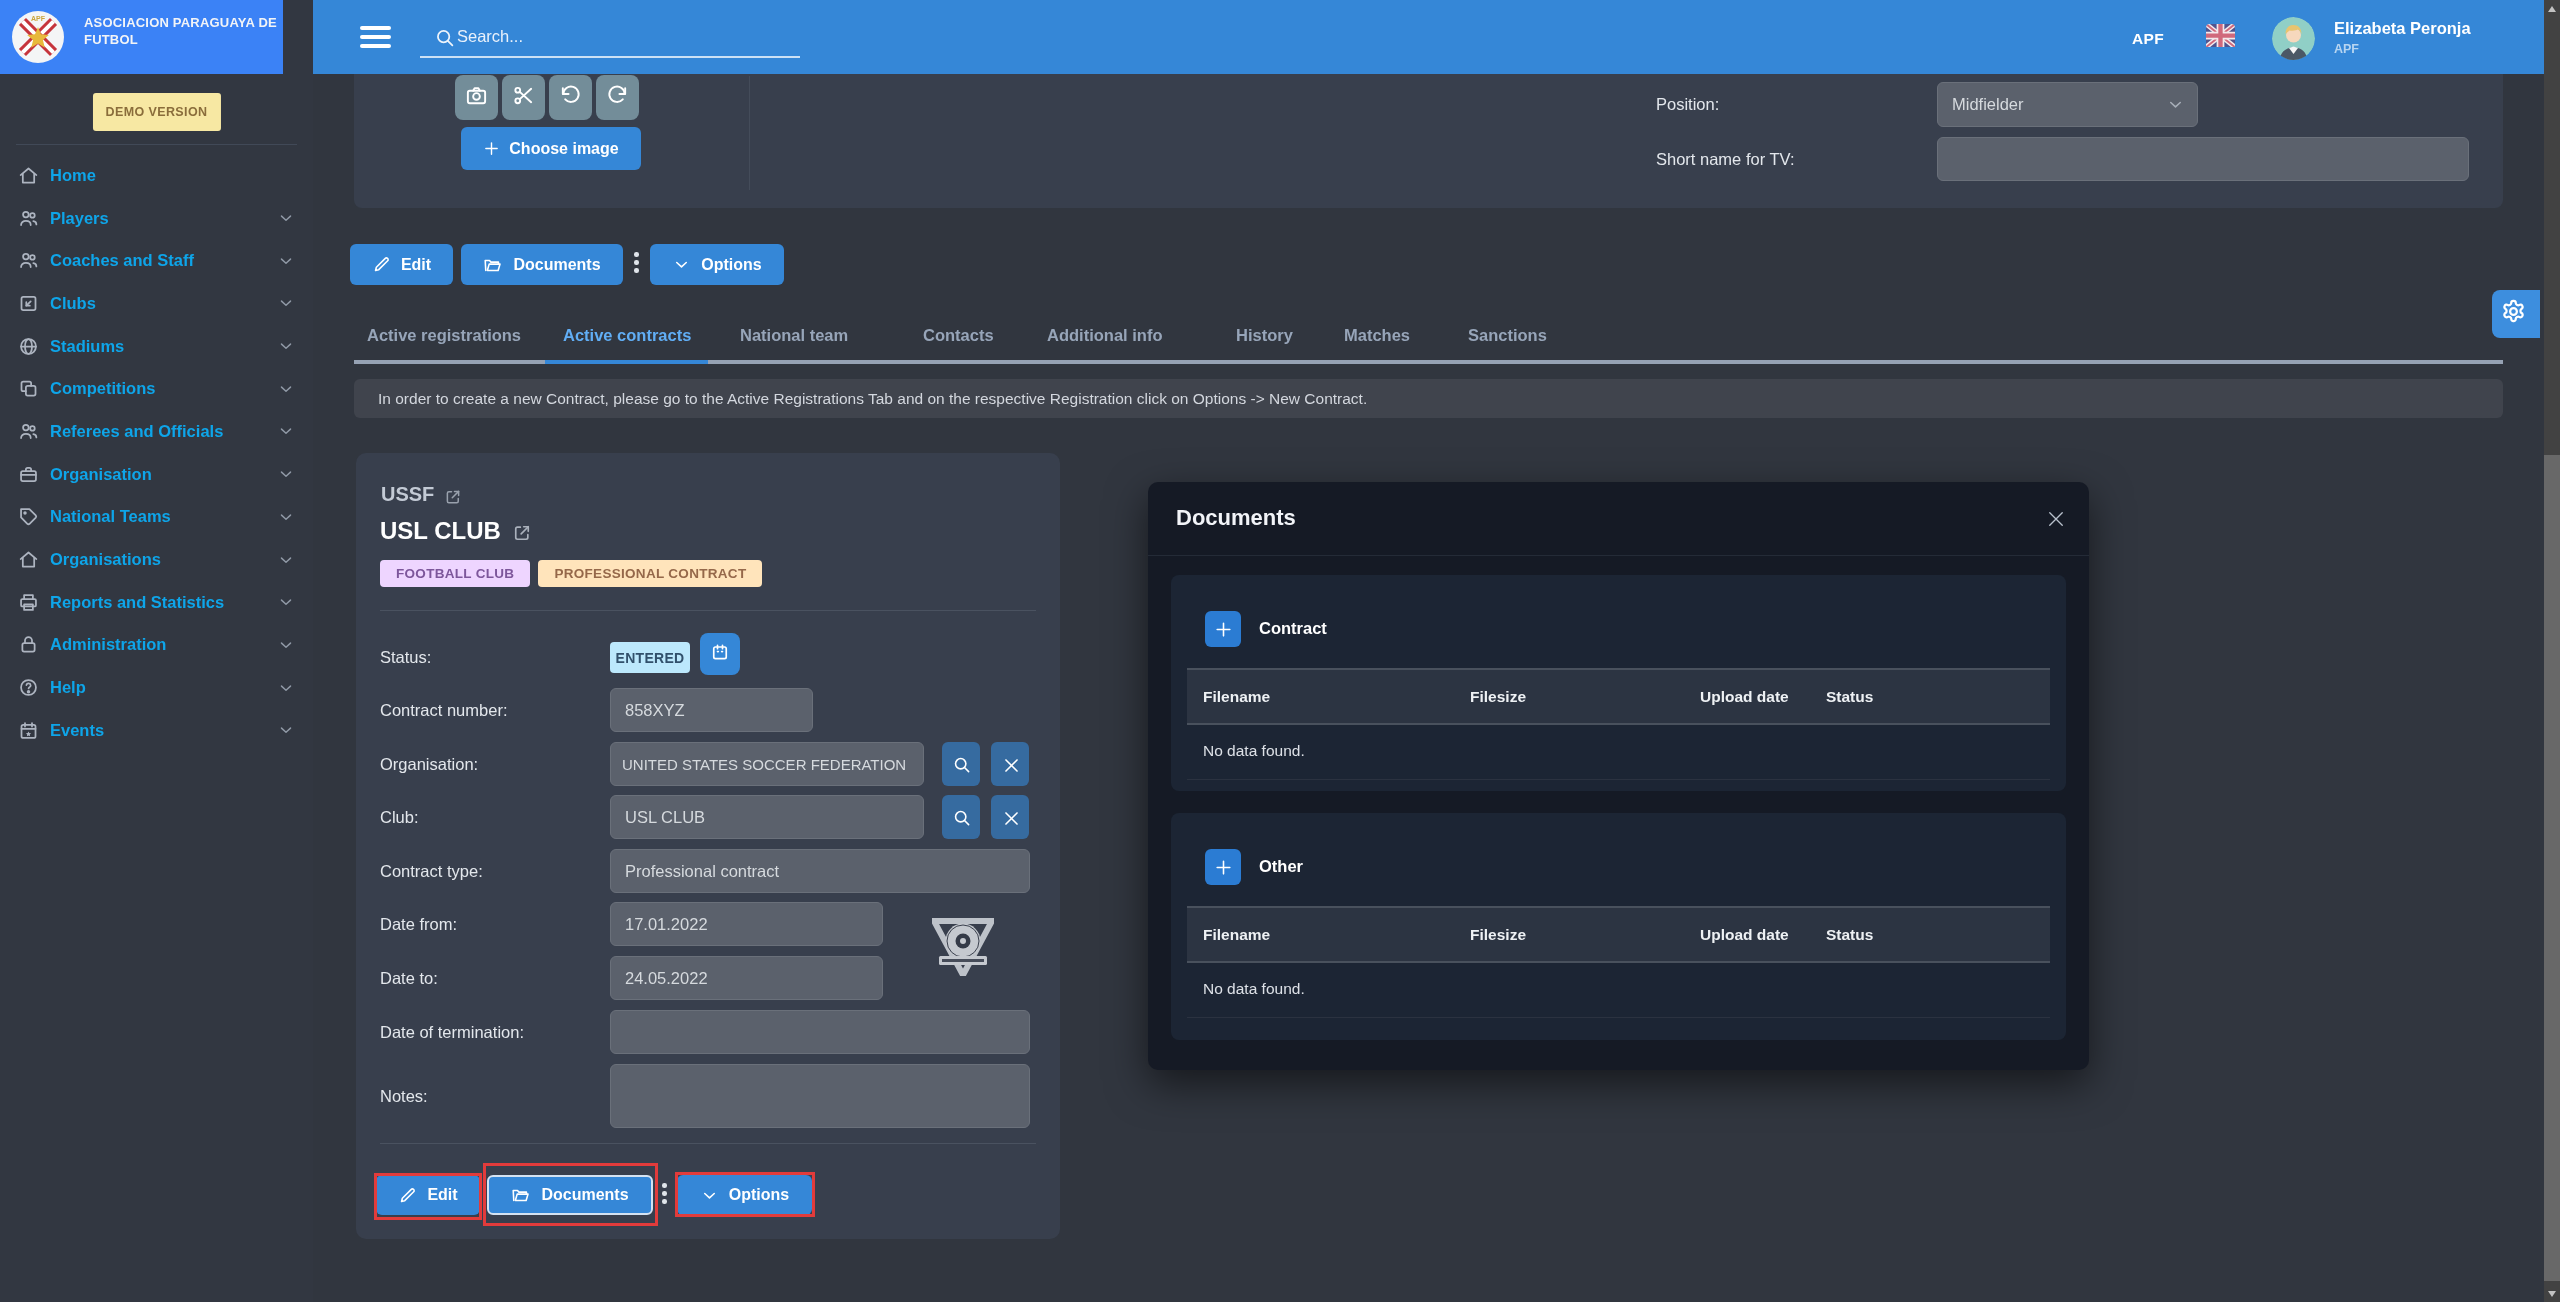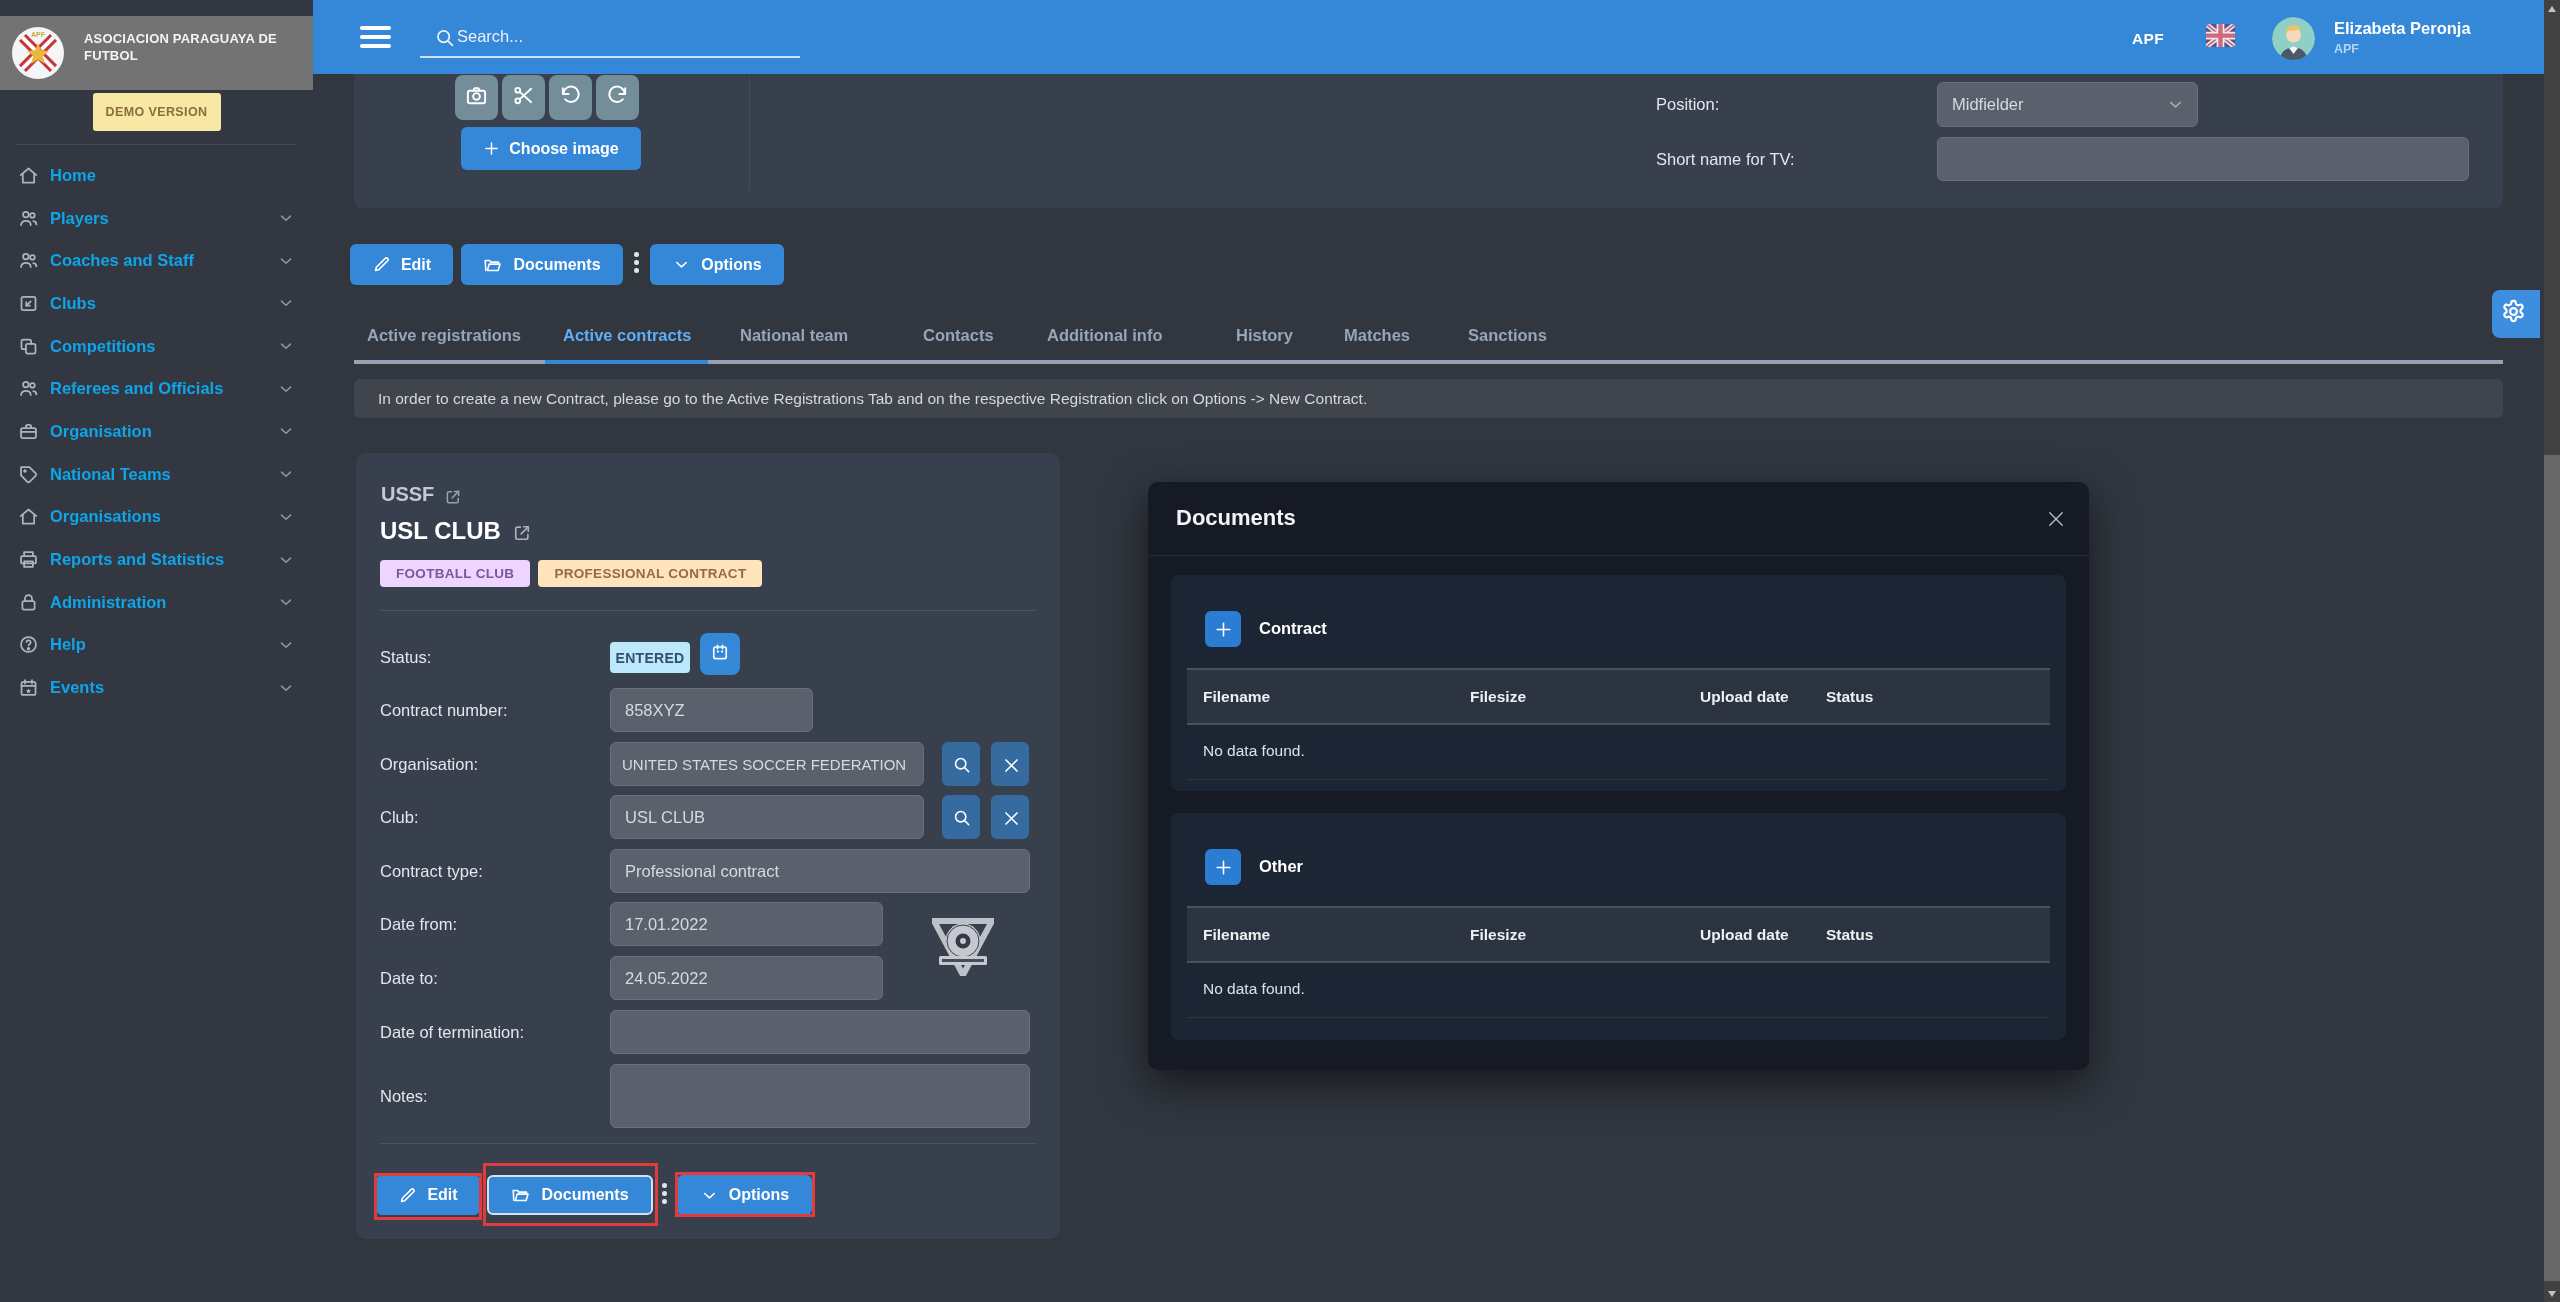--- a/index.html
+++ b/index.html
@@ -1,20 +1,20 @@
 <!DOCTYPE html>
 <html><head>
 <meta charset="utf-8">
 <style>
 *{margin:0;padding:0;box-sizing:border-box}
 html,body{width:2560px;height:1302px;overflow:hidden}
 body{position:relative;background:#31363f;font-family:"Liberation Sans",sans-serif}
 
 .sidebar{position:absolute;left:0;top:0;width:313px;height:1302px;background:#323741}
-.sidebar-header{position:absolute;left:0;top:16px;width:313px;height:74px;background:#737373}
+.sidebar-header{position:absolute;left:0;top:0;width:283px;height:74px;background:#3b82f6}
 .logo{position:absolute;left:12px;top:11px;width:52px;height:52px}
 .org-title{position:absolute;left:84px;top:14px;width:210px;color:#f2f4f7;font-size:13px;font-weight:bold;line-height:17px;letter-spacing:.2px}
 .demo-badge{position:absolute;top:93px;left:50%;transform:translateX(-50%);background:#f7e8a3;color:#8a6d3b;font-size:12.5px;font-weight:bold;letter-spacing:.4px;padding:12px 13px;border-radius:3px;white-space:nowrap}
 .side-div{position:absolute;left:16px;right:16px;top:144px;height:1px;background:#414957}
 .nav{position:absolute;left:0;top:154px;width:313px}
 .nav-item{position:relative;height:42.7px;display:flex;align-items:center;cursor:pointer}
 .nav-item .nicon{position:absolute;left:18px;width:21px;height:21px;color:#adb4c0}
 .nav-item .nlabel{position:absolute;left:50px;color:#0ea5e9;font-size:16.5px;font-weight:600}
 .nav-item .chev{position:absolute;right:18px;width:18px;height:18px;color:#8f98a5}
 .nicon svg,.chev svg{width:100%;height:100%;display:block}
@@ -176,20 +176,35 @@
         <span class="nlabel">Clubs</span>
         <span class="chev">
           <svg viewBox="0 0 24 24" fill="none" stroke="currentColor" stroke-width="2" stroke-linecap="round" stroke-linejoin="round">
             <path d="M6 9.5l6 5.5 6-5.5"></path>
           </svg>
         </span>
       </div>
     <div class="nav-item">
         <span class="nicon">
           <svg viewBox="0 0 24 24" fill="none" stroke="currentColor" stroke-width="2" stroke-linecap="round" stroke-linejoin="round">
+            <circle cx="12" cy="12" r="8.5"></circle>
+            <path d="M3.5 12h17"></path>
+            <ellipse cx="12" cy="12" rx="4" ry="8.5"></ellipse>
+          </svg>
+        </span>
+        <span class="nlabel">Stadiums</span>
+        <span class="chev">
+          <svg viewBox="0 0 24 24" fill="none" stroke="currentColor" stroke-width="2" stroke-linecap="round" stroke-linejoin="round">
+            <path d="M6 9.5l6 5.5 6-5.5"></path>
+          </svg>
+        </span>
+      </div>
+    <div class="nav-item">
+        <span class="nicon">
+          <svg viewBox="0 0 24 24" fill="none" stroke="currentColor" stroke-width="2" stroke-linecap="round" stroke-linejoin="round">
             <rect x="9" y="9" width="11" height="11" rx="2"></rect>
             <path d="M15 9V6a2 2 0 0 0-2-2H6a2 2 0 0 0-2 2v7a2 2 0 0 0 2 2h3"></path>
           </svg>
         </span>
         <span class="nlabel">Competitions</span>
         <span class="chev">
           <svg viewBox="0 0 24 24" fill="none" stroke="currentColor" stroke-width="2" stroke-linecap="round" stroke-linejoin="round">
             <path d="M6 9.5l6 5.5 6-5.5"></path>
           </svg>
         </span>

